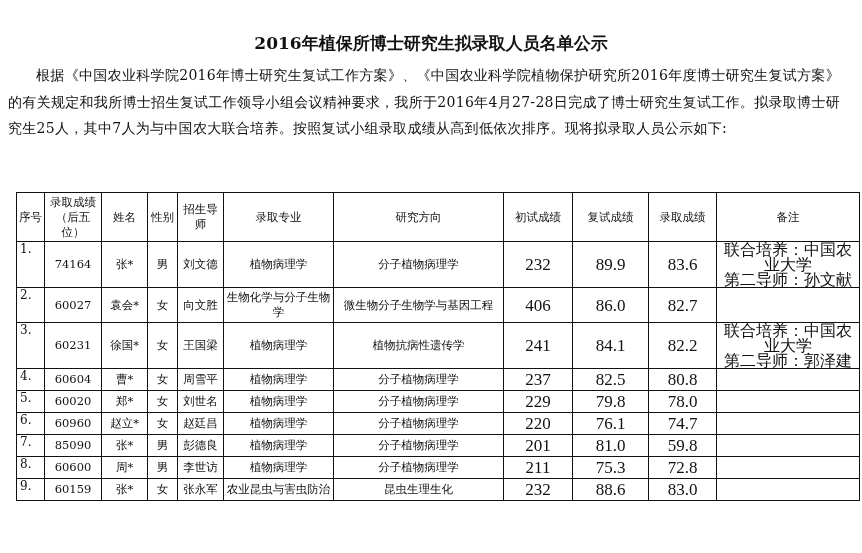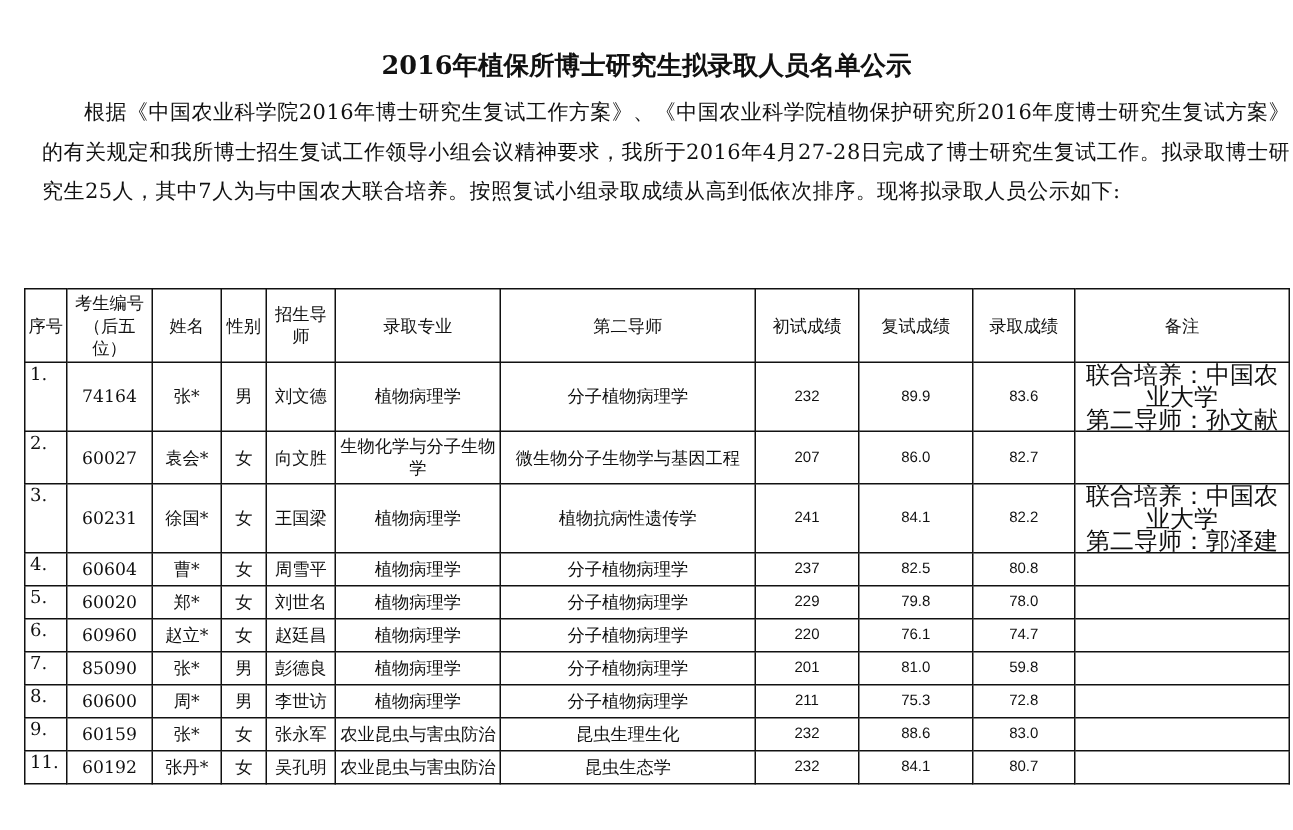--- a/index.html
+++ b/index.html
@@ -5,36 +5,36 @@
   html, body { margin: 0; padding: 0; background: #ffffff; }
   body {
     width: 862px; height: 553px; overflow: hidden; position: relative;
     font-family: "DejaVu Serif", "Liberation Serif", serif; color: #111;
   }
   .title {
     position: absolute; left: 0; top: 32px; width: 862px; text-align: center;
     font-size: 17px; font-weight: bold; letter-spacing: 0px;
   }
   .para {
-    position: absolute; left: 28px; top: 62px; width: 832px;
+    position: absolute; left: 8px; top: 62px; width: 832px;
     font-size: 14px; line-height: 26.5px; text-align: justify;
     text-indent: 28px; letter-spacing: 0.3px;
   }
   table.roster {
     position: absolute; left: 16px; top: 192px;
     border-collapse: collapse; table-layout: fixed;
     font-size: 11.5px;
   }
   table.roster td, table.roster th {
     border: 1px solid #111; padding: 0 2px; text-align: center; vertical-align: middle;
     font-weight: normal; line-height: 15px; overflow: hidden;
   }
   table.roster th { height: 48px; font-size: 11.5px; }
   td.seq { text-align: left !important; vertical-align: top !important; padding-left: 3px !important; font-size: 12px; }
-  td.mono { font-family: Liberation Sans, sans-serif; font-size: 10px; }
+  td.mono { font-family: Liberation Serif, serif; font-size: 17px; }
   td.note { font-size: 16px; line-height: 16px; }
   tr.tall td { height: 34px; }
   tr.short td { height: 21px; }
 </style>
 </head>
 <body>
 
 <div class="title">2016年植保所博士研究生拟录取人员名单公示</div>
 <div class="para">根据《中国农业科学院2016年博士研究生复试工作方案》、《中国农业科学院植物保护研究所2016年度博士研究生复试方案》的有关规定和我所博士招生复试工作领导小组会议精神要求，我所于2016年4月27-28日完成了博士研究生复试工作。拟录取博士研究生25人，其中7人为与中国农大联合培养。按照复试小组录取成绩从高到低依次排序。现将拟录取人员公示如下:</div>
 
@@ -48,26 +48,26 @@
       <col style="width:110px">
       <col style="width:170px">
       <col style="width:69px">
     <col style="width:76px">
       <col style="width:68px">
       <col style="width:143px">
   </colgroup>
   <thead>
     <tr>
       <th>序号</th>
-      <th>考生编号（后五位）</th>
+      <th>录取成绩（后五位）</th>
       <th>姓名</th>
       <th>性别</th>
       <th>招生导师</th>
       <th>录取专业</th>
-      <th>第二导师</th>
+      <th>研究方向</th>
       <th>初试成绩</th>
       <th>复试成绩</th>
       <th>录取成绩</th>
       <th>备注</th>
     </tr>
   </thead>
   <tbody>
     <tr class="tall">
       <td class="seq">1.</td>
       <td>74164</td>
@@ -85,21 +85,21 @@
         </td>
     </tr>
     <tr class="tall">
       <td class="seq">2.</td>
       <td>60027</td>
       <td>袁会*</td>
       <td>女</td>
       <td>向文胜</td>
       <td>生物化学与分子生物学</td>
       <td>微生物分子生物学与基因工程</td>
-      <td class="mono">207</td>
+      <td class="mono">406</td>
       <td class="mono">86.0</td>
       <td class="mono">82.7</td>
       <td class="note">
           <div></div>
           <div></div>
         </td>
     </tr>
     <tr class="tall">
       <td class="seq">3.</td>
       <td>60231</td>
@@ -187,27 +187,14 @@
       <td>张*</td>
       <td>女</td>
       <td>张永军</td>
       <td>农业昆虫与害虫防治</td>
       <td>昆虫生理生化</td>
       <td class="mono">232</td>
       <td class="mono">88.6</td>
       <td class="mono">83.0</td>
       <td class="note"></td>
     </tr>
-    <tr class="short">
-      <td class="seq">11.</td>
-      <td>60192</td>
-      <td>张丹*</td>
-      <td>女</td>
-      <td>吴孔明</td>
-      <td>农业昆虫与害虫防治</td>
-      <td>昆虫生态学</td>
-      <td class="mono">232</td>
-      <td class="mono">84.1</td>
-      <td class="mono">80.7</td>
-      <td class="note"></td>
-    </tr>
   </tbody>
 </table>
 
 </body></html>

